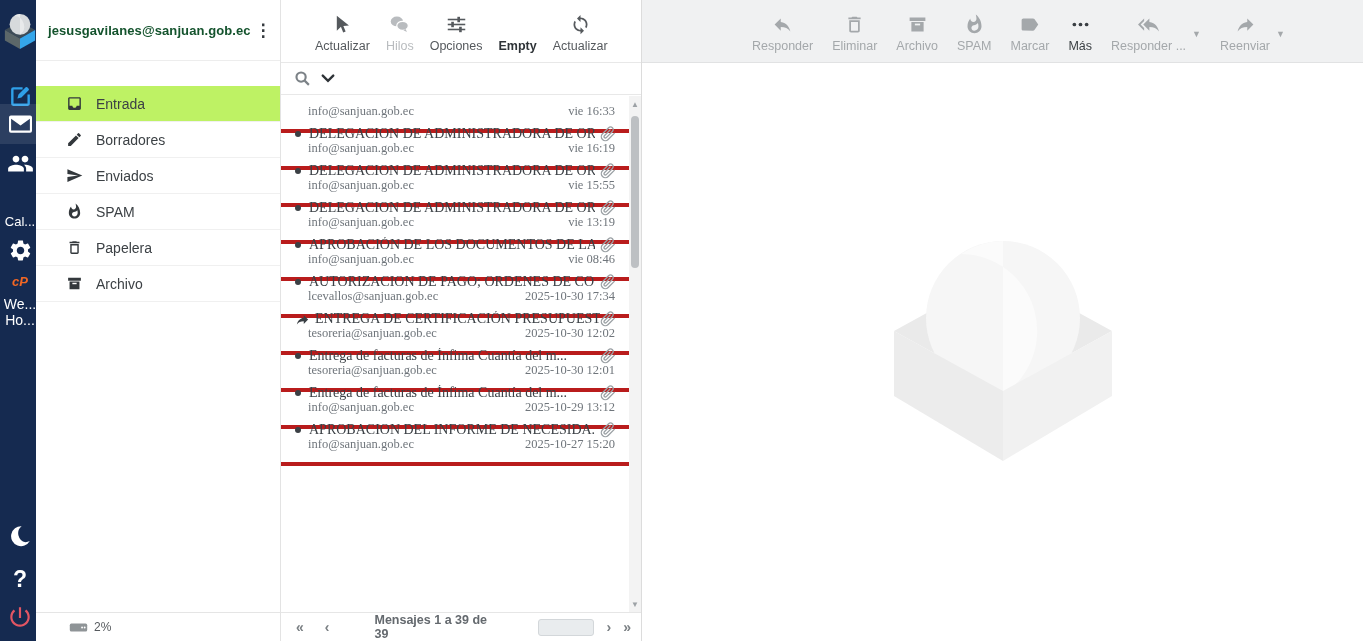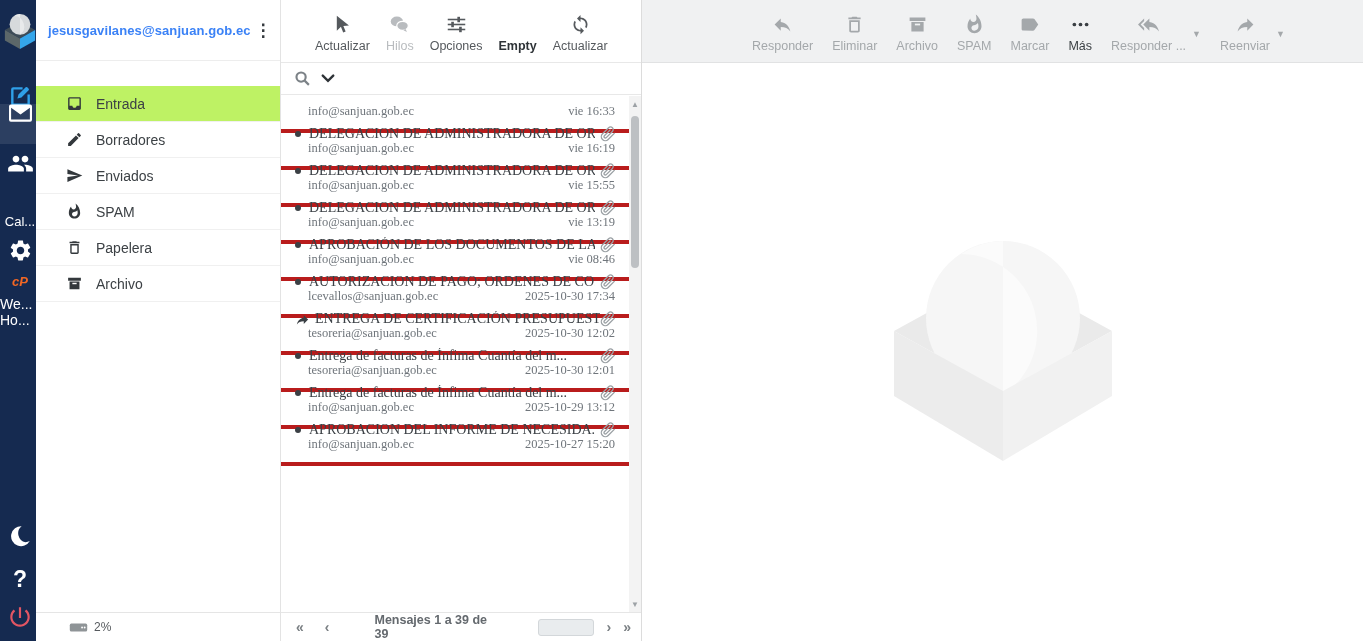--- a/index.html
+++ b/index.html
@@ -2,30 +2,30 @@
 <html><head>
 <meta charset="utf-8">
 <style>
   html,body{margin:0;padding:0;}
   body{width:1363px;height:641px;position:relative;overflow:hidden;background:#fff;
        font-family:"Liberation Sans",sans-serif;-webkit-font-smoothing:antialiased;}
   svg{display:block;}
 
   
   #rail{position:absolute;left:0;top:0;width:36px;height:641px;background:#152a50;z-index:5;}
-  .rail-item{position:absolute;left:0;width:40px;display:flex;justify-content:center;color:#fff;}
+  .rail-item{position:absolute;left:0;width:40px;display:flex;justify-content:center;align-items:center;color:#fff;}
   .rail-label{font-size:13px;color:#fff;white-space:nowrap;overflow:hidden;max-width:34px;line-height:16px;}
   #rail-mail-tile{background:rgba(255,255,255,.10);}
 
   
   #folders{position:absolute;left:36px;top:0;width:245px;height:641px;background:#fff;
            border-right:1px solid #e3e3e3;box-sizing:border-box;}
   .account-bar{height:61px;border-bottom:1px solid #ededed;display:flex;align-items:center;
                padding:0 8px 0 12px;box-sizing:border-box;}
-  .account-email{flex:1;font-weight:bold;font-size:13px;color:#3b82f6;letter-spacing:.1px;}
+  .account-email{flex:1;font-weight:bold;font-size:13px;color:#14532d;letter-spacing:.1px;}
   .account-menu{color:#33383d;font-size:17px;font-weight:bold;padding:0 4px;cursor:pointer;line-height:1;}
   .folder-row{height:36px;display:flex;align-items:center;padding-left:30px;gap:13px;
               border-bottom:1px solid #f0f0f0;color:#3c4145;font-size:14px;cursor:pointer;box-sizing:border-box;}
   .folder-row.selected{background:#bef264;margin-top:25px;}
   .folder-row svg{width:17px;height:17px;color:#33383c;flex:none;}
   .quota-bar{position:absolute;bottom:0;left:0;right:0;height:29px;border-top:1px solid #e5e5e5;
              display:flex;align-items:center;padding-left:33px;gap:6px;font-size:12px;color:#55595d;background:#fff;box-sizing:border-box;}
   .quota-bar svg{width:19px;height:13px;color:#8f9497;}
 
   

